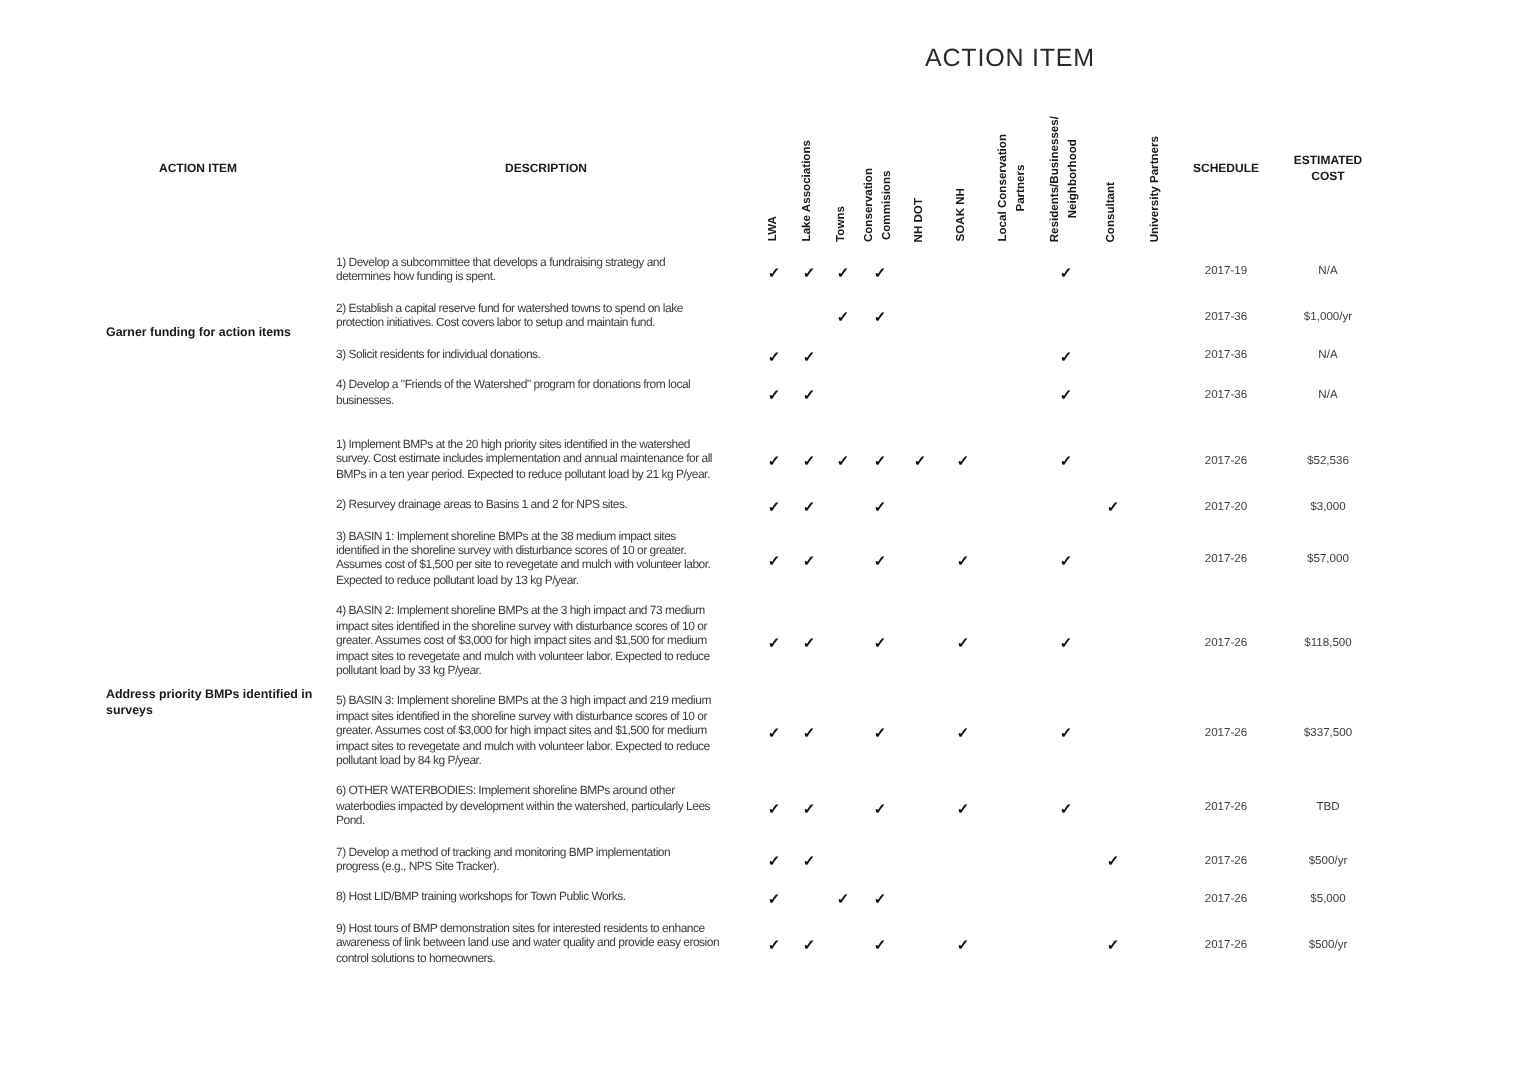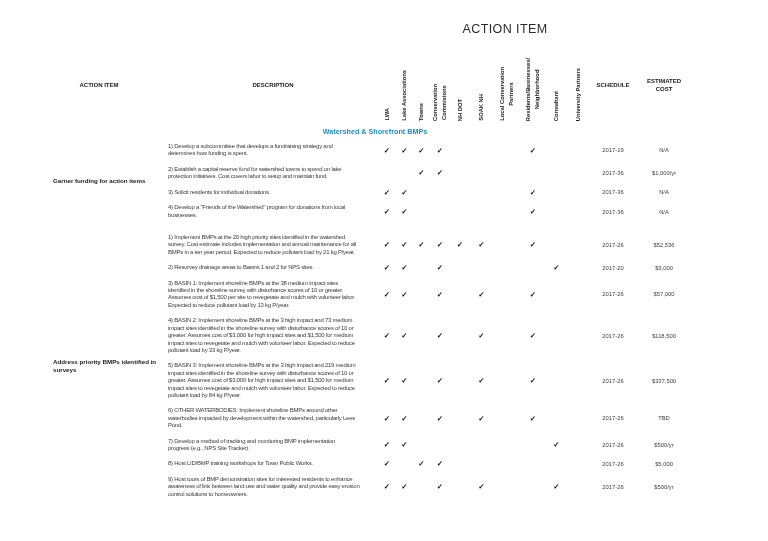--- a/index.html
+++ b/index.html
@@ -106,21 +106,20 @@
       </div>
     <div class="hcell sched">
       <span class="hlabel">SCHEDULE</span>
     </div>
     <div class="hcell cost">
       <span class="hlabel">ESTIMATED COST</span>
     </div>
   </div>
 
   <div class="body-area">
-    <div class="section-title" style="color: rgb(30, 143, 192);">Watershed &amp; Shorefront BMPs</div>
     <div id="groups">
         <div class="group">
           <div class="action-cell">
             <div class="action-label">Garner funding for action items</div>
           </div>
           <div class="rows">
             <div class="trow">
               <div class="desc-cell">1) Develop a subcommittee that develops a fundraising strategy and
 determines how funding is spent.</div>
               <div class="ccell" style="width: 18px;">

